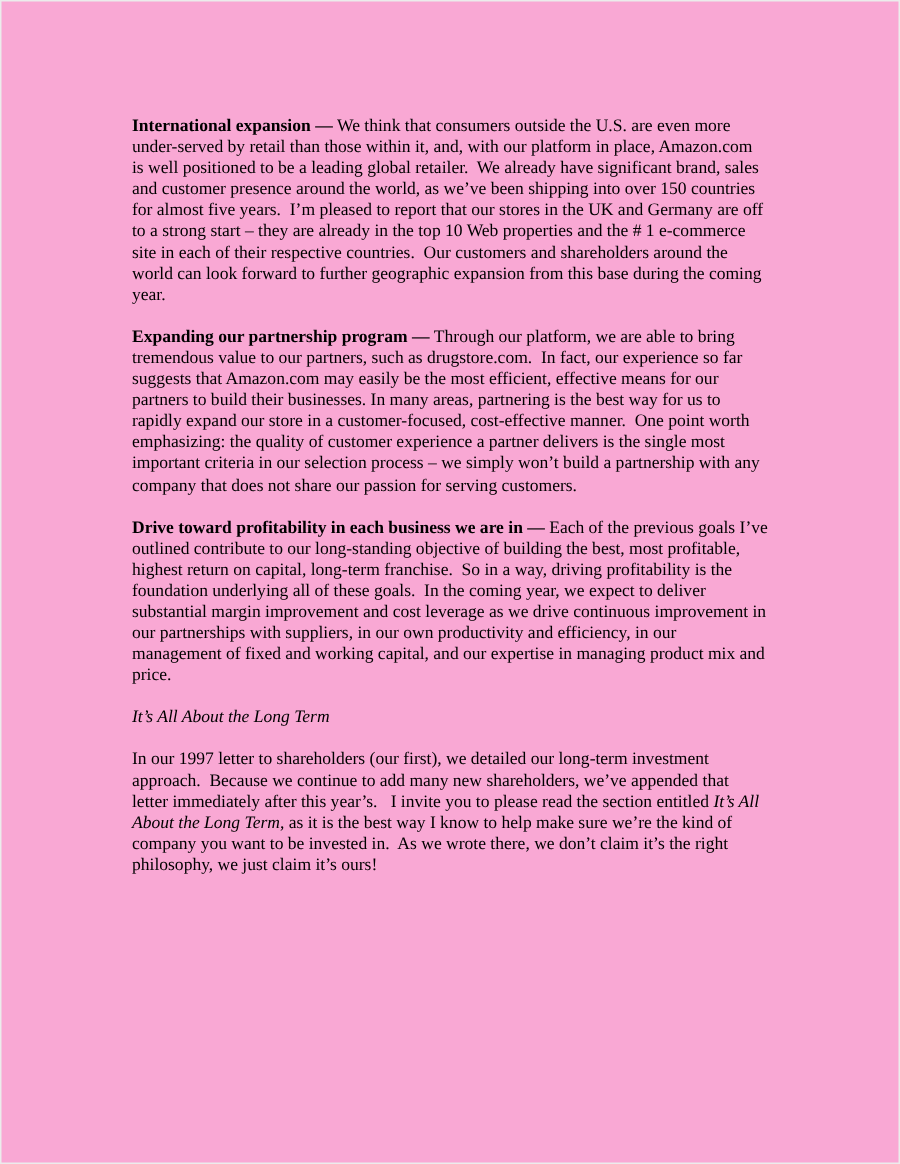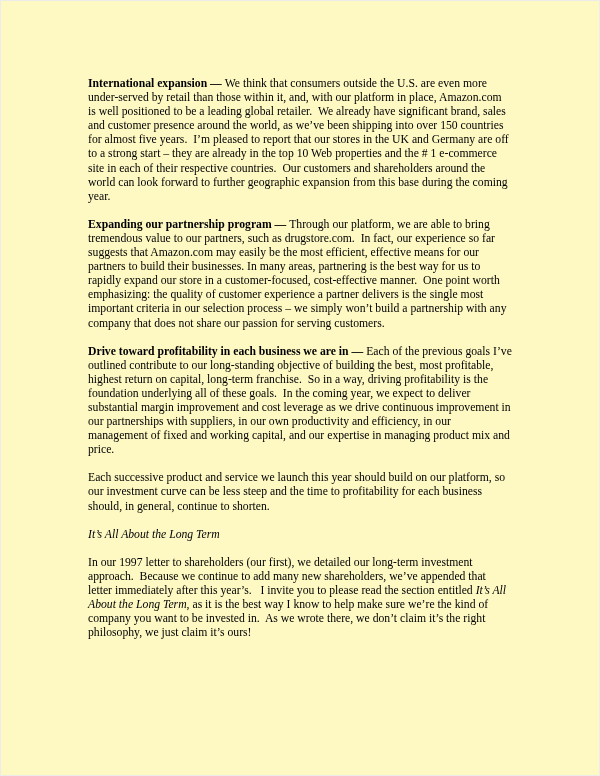--- a/index.html
+++ b/index.html
@@ -11,21 +11,21 @@
     width: 600px;
     height: 776px;
     overflow: hidden;
     font-family: "Liberation Serif", "DejaVu Serif", serif;
     color: #000000;
   }
   .page {
     box-sizing: border-box;
     width: 600px;
     height: 776px;
-    background: #fef9c3;
+    background: #f9a8d4;
     border: 1px solid #ececec;
     padding: 76px 87px 0 87px;
   }
   .para {
     margin: 0 0 14px 0;
     font-size: 11.7px;
     line-height: 14.1px;
     text-align: left;
     white-space: pre-wrap;
   }
@@ -44,19 +44,18 @@
 
 <div class="page">
 
   <p class="para"><b class="lead">International expansion — </b><span>We think that consumers outside the U.S. are even more under-served by retail than those within it, and, with our platform in place, Amazon.com is well positioned to be a leading global retailer.  We already have significant brand, sales and customer presence around the world, as we’ve been shipping into over 150 countries for almost five years.  I’m pleased to report that our stores in the UK and Germany are off to a strong start – they are already in the top 10 Web properties and the # 1 e-commerce site in each of their respective countries.  Our customers and shareholders around the world can look forward to further geographic expansion from this base during the coming year.</span></p>
 
   <p class="para"><b class="lead">Expanding our partnership program — </b><span>Through our platform, we are able to bring tremendous value to our partners, such as drugstore.com.  In fact, our experience so far suggests that Amazon.com may easily be the most efficient, effective means for our partners to build their businesses. In many areas, partnering is the best way for us to rapidly expand our store in a customer-focused, cost-effective manner.  One point worth emphasizing: the quality of customer experience a partner delivers is the single most important criteria in our selection process – we simply won’t build a partnership with any company that does not share our passion for serving customers.</span></p>
 
 
   <p class="para"><b class="lead">Drive toward profitability in each business we are in — </b><span>Each of the previous goals I’ve outlined contribute to our long-standing objective of building the best, most profitable, highest return on capital, long-term franchise.  So in a way, driving profitability is the foundation underlying all of these goals.  In the coming year, we expect to deliver substantial margin improvement and cost leverage as we drive continuous improvement in our partnerships with suppliers, in our own productivity and efficiency, in our management of fixed and working capital, and our expertise in managing product mix and price.</span></p>
 
-  <p class="para"><span>Each successive product and service we launch this year should build on our platform, so our investment curve can be less steep and the time to profitability for each business should, in general, continue to shorten.</span></p>
 
   <p class="para heading-italic">It’s All About the Long Term</p>
 
   <p class="para"><span>In our 1997 letter to shareholders (our first), we detailed our long-term investment approach.  Because we continue to add many new shareholders, we’ve appended that letter immediately after this year’s.   I invite you to please read the section entitled </span><i class="inline-italic">It’s All About the Long Term</i><span>, as it is the best way I know to help make sure we’re the kind of company you want to be invested in.  As we wrote there, we don’t claim it’s the right philosophy, we just claim it’s ours!</span></p>
 
 </div>
 
 </body></html>

